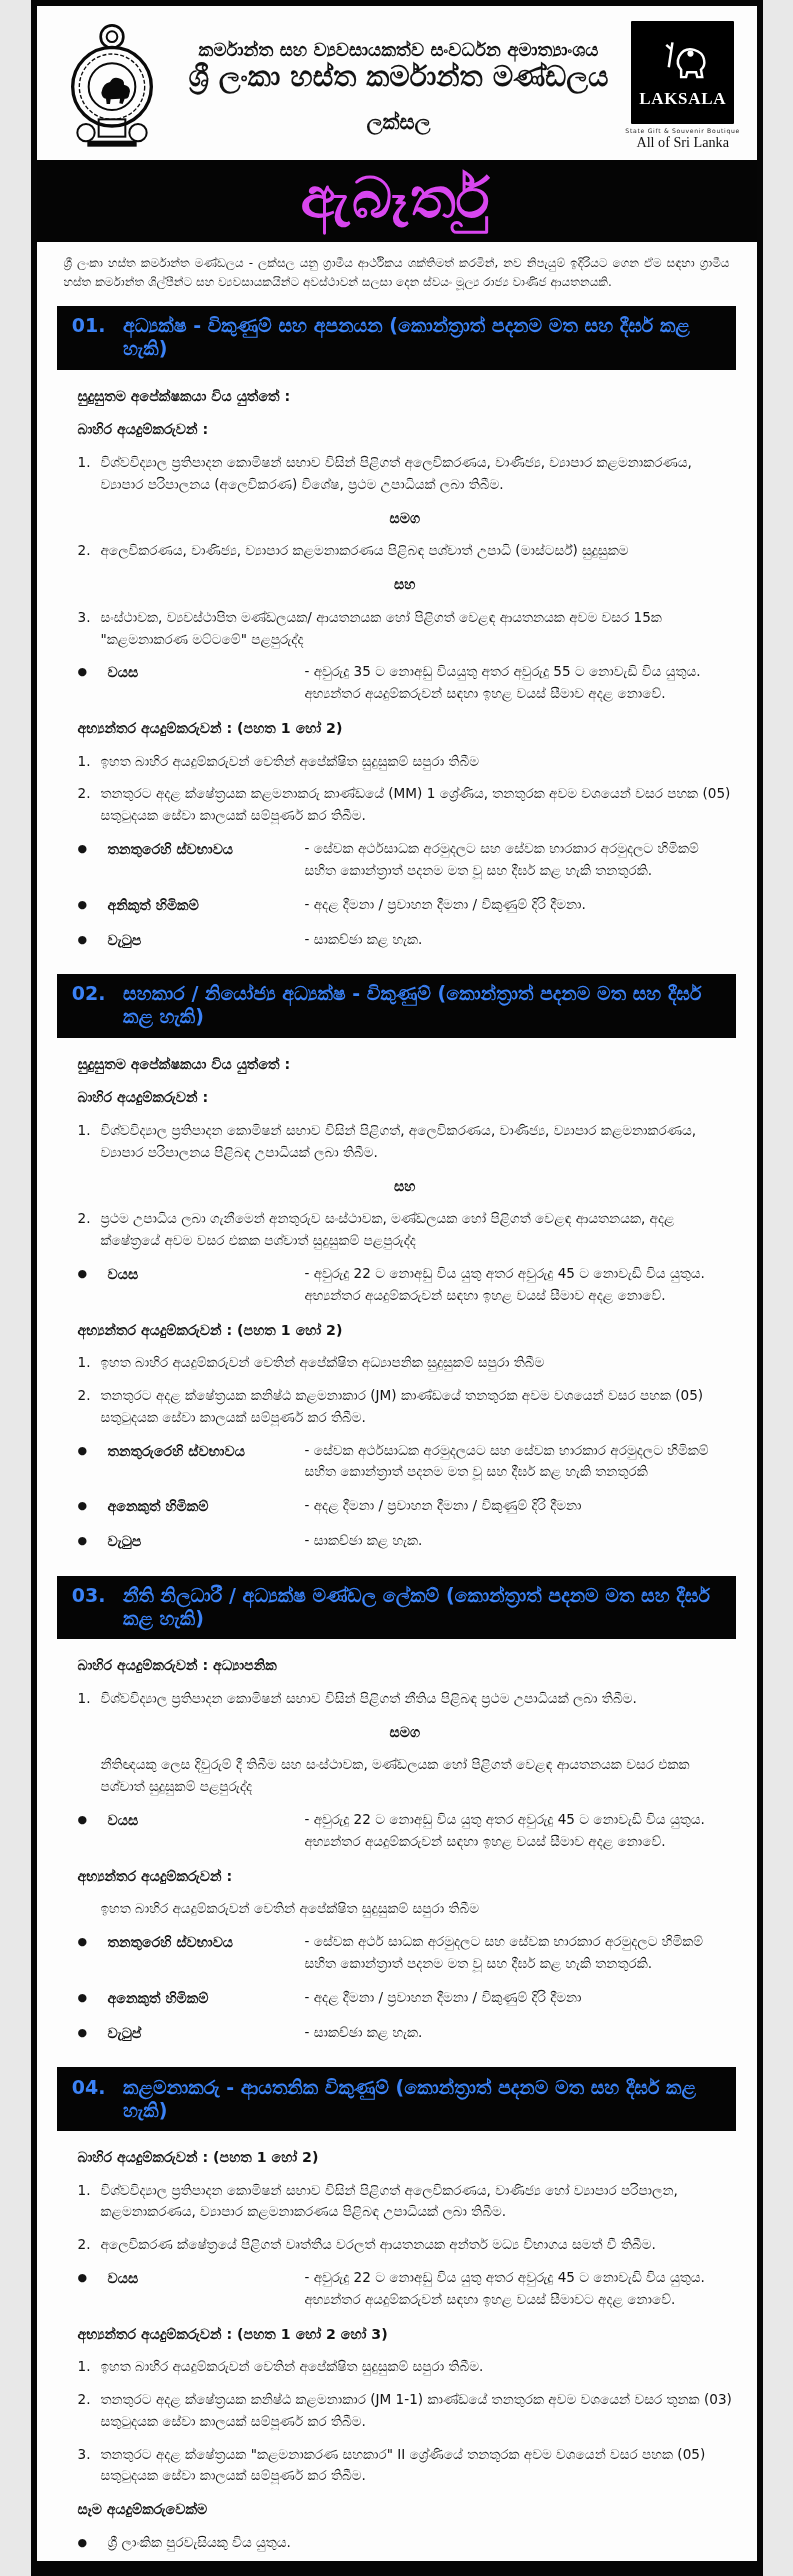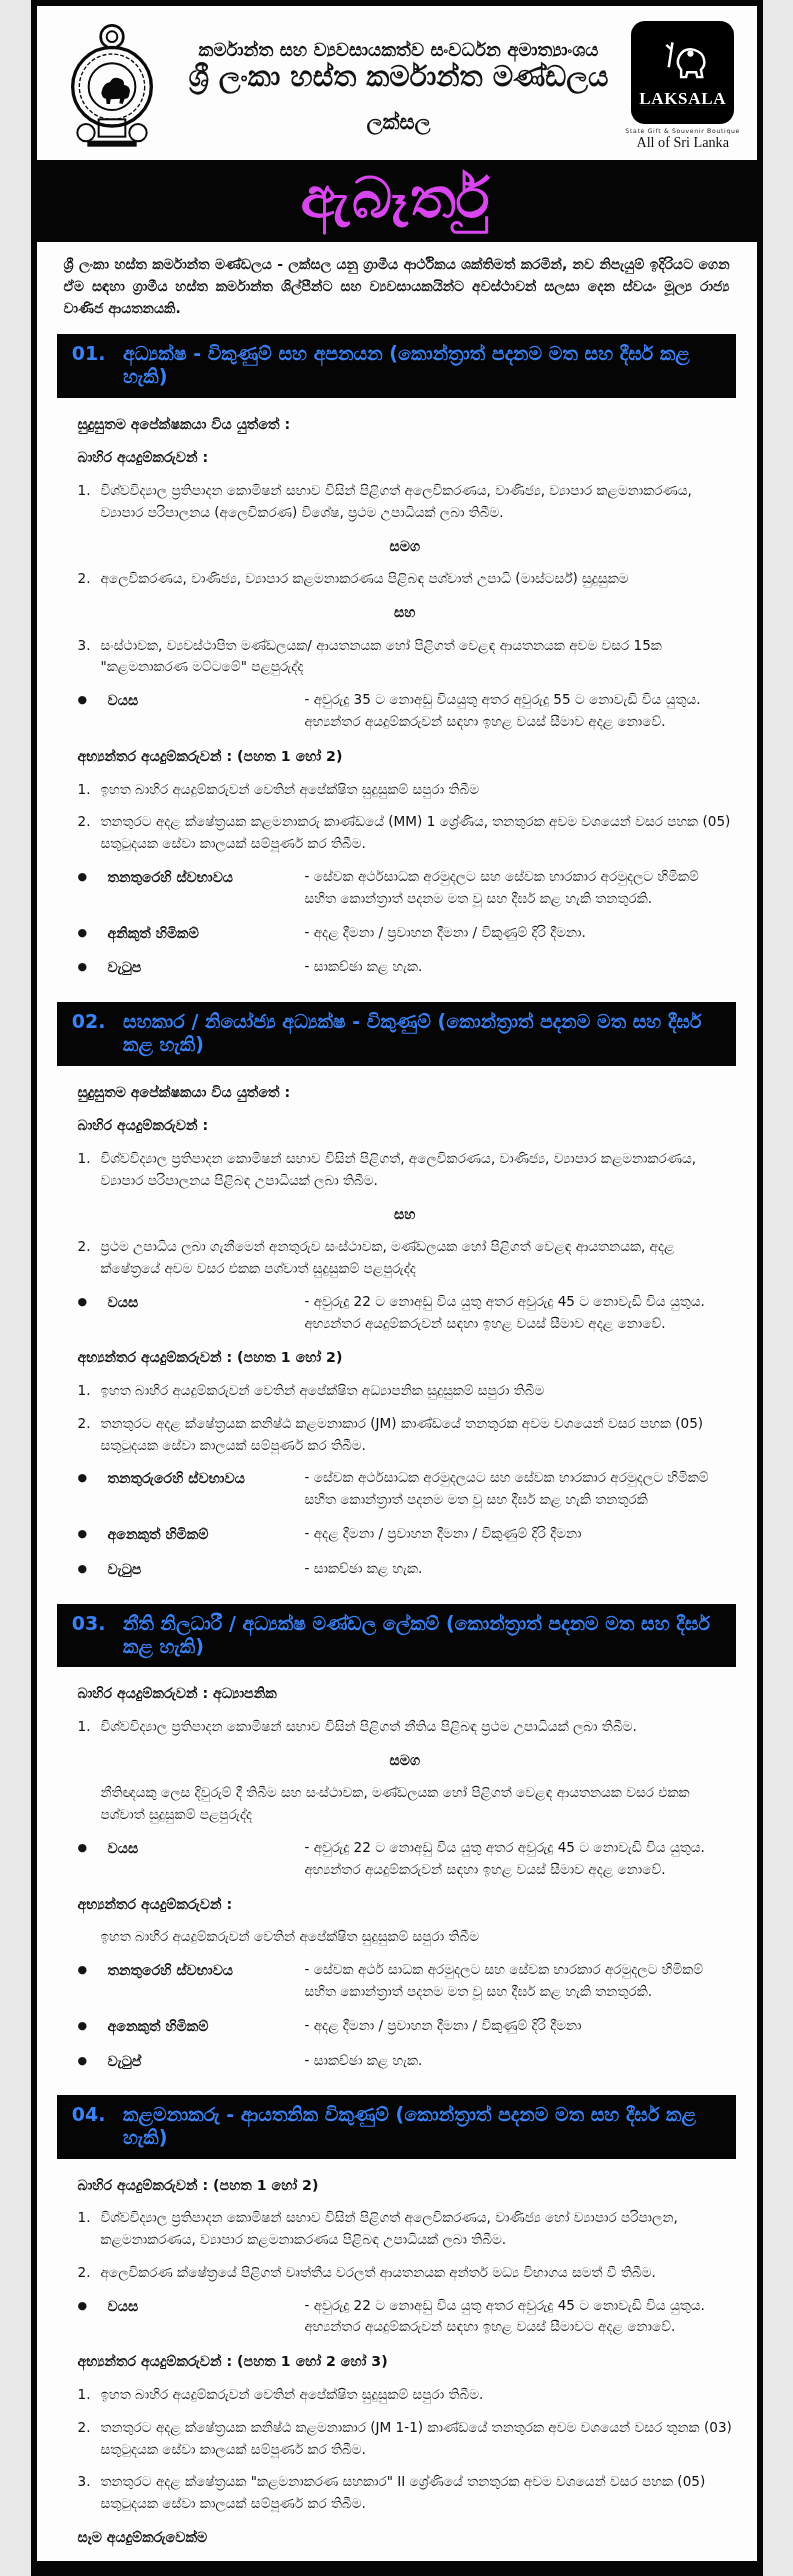--- a/index.html
+++ b/index.html
@@ -11,27 +11,27 @@
     font-family:"DejaVu Sans",sans-serif;
   }
   
   .hdr{display:grid;grid-template-columns:119px 1fr 115px;align-items:center;padding:12.2px 16.3px 5.4px;}
   .emblem{display:flex;justify-content:center;align-items:center;}
   .hdr-mid{text-align:center;padding:0 4.1px;}
   .ministry{font-size:18.3px;font-weight:bold;line-height:1.2;}
   .board{font-size:28.5px;font-weight:bold;line-height:1.15;}
   .brand{font-size:21px;font-weight:bold;margin-top:16.3px;}
   .logo{display:flex;flex-direction:column;align-items:center;}
-  .logo-box{background:#000;width:103px;height:103px;border-radius:14px;display:flex;flex-direction:column;align-items:center;justify-content:center;text-decoration:underline;}
+  .logo-box{background:#000;width:103px;height:103px;border-radius:1px;display:flex;flex-direction:column;align-items:center;justify-content:center;}
   .logo-word{color:#fff;font-family:"Liberation Serif",serif;font-size:17px;font-weight:bold;letter-spacing:0.7px;margin-top:2.7px;}
   .logo-tag{font-size:6.1px;letter-spacing:0.7px;margin-top:2.7px;white-space:nowrap;color:#222;}
   .logo-sub{font-family:"Liberation Serif",serif;font-size:14.2px;margin-top:0.7px;color:#111;}
   
   .banner{background:#050505;color:#d946ef;text-align:center;font-size:56px;font-weight:bold;letter-spacing:2.7px;padding:5.4px 0 11px;}
-  .intro{font-size:14px;line-height:1.55;margin:12.2px 27px 6.8px;text-align:justify;font-weight:bold;}
+  .intro{font-size:12px;line-height:1.55;margin:12.2px 27px 6.8px;text-align:justify;}
   
   .sec-bar{background:#050505;color:#3b82f6;margin:8.1px 20.3px 0;padding:8.1px 15px 9.5px;font-size:19px;font-weight:bold;display:flex;gap:17.6px;align-items:baseline;}
   .sec-num{flex:0 0 auto;}
   .sec-title{flex:1 1 auto;}
   .sec-body{padding:12.2px 24.4px 2.7px 41px;font-size:13.6px;line-height:1.6;}
   .subhead{font-weight:bold;font-size:14.2px;margin:2.7px 0 11px;}
   .num-item{display:grid;grid-template-columns:23px 1fr;margin:0 0 11px;}
   .ni-num{}
   .ni-text{}
   .plain-para{margin:0 0 11px;padding-left:23px;}

